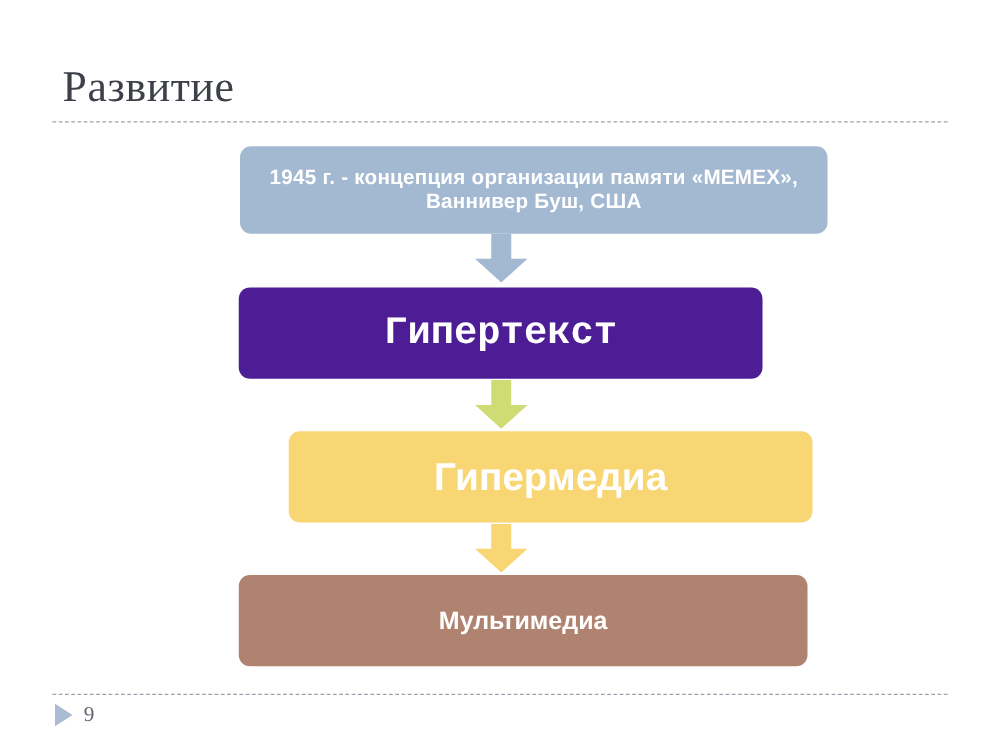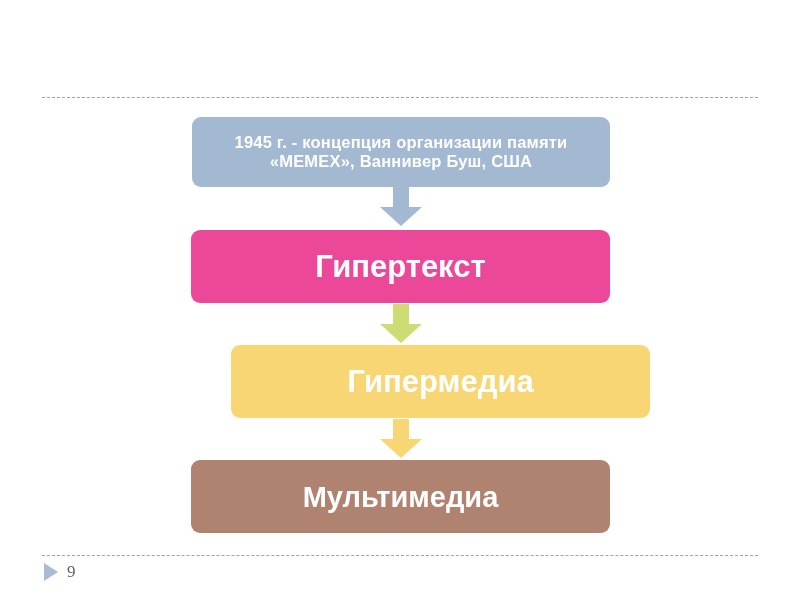--- a/index.html
+++ b/index.html
@@ -62,21 +62,21 @@
     justify-content: center;
     text-align: center;
     color: #ffffff;
     font-weight: bold;
     padding: 4px 14px;
   }
 
   .node-memex {
     left: 192px;
     top: 7px;
-    width: 418px;
+    width: 470px;
     height: 70px;
     font-size: 16.5px;
     line-height: 19px;
     letter-spacing: 0.2px;
   }
   .node-hypertext {
     left: 191px;
     top: 120px;
     width: 419px;
     height: 73px;
@@ -87,23 +87,23 @@
     left: 191px;
     top: 235px;
     width: 419px;
     height: 73px;
     font-size: 31px;
     line-height: 34px;
   }
   .node-multimedia {
     left: 191px;
     top: 350px;
-    width: 419px;
+    width: 455px;
     height: 73px;
-    font-size: 29px;
+    font-size: 20px;
     line-height: 34px;
     text-align: right;
   }
 
   
   .arrow {
     position: absolute;
     width: 44px;
     height: 40px;
     left: 379px;
@@ -134,36 +134,37 @@
     font-size: 17px;
     color: #5d626b;
     line-height: 18px;
   }
 </style>
 </head>
 <body>
 
 <div class="slide">
 
+  <div class="slide-title">Развитие</div>
 
   <div class="rule rule-top"></div>
 
   <div class="flow">
 
     <div class="node node-memex" style="background:#a3b8d1;">
       <span>1945 г. - концепция организации памяти «MEMEX», Ваннивер Буш, США</span>
     </div>
 
     <div class="arrow arrow-1">
       <svg viewBox="0 0 44 40" xmlns="http://www.w3.org/2000/svg" aria-hidden="true">
         <polygon points="14,0 30,0 30,20 43,20 22,39 1,20 14,20" fill="#a3b8d1"></polygon>
       </svg>
     </div>
 
-    <div class="node node-hypertext" style="background:#ec4899;">
+    <div class="node node-hypertext" style="background:#4c1d95;font-family:Liberation Mono, monospace;">
       <span>Гипертекст</span>
     </div>
 
     <div class="arrow arrow-2">
       <svg viewBox="0 0 44 40" xmlns="http://www.w3.org/2000/svg" aria-hidden="true">
         <polygon points="14,0 30,0 30,20 43,20 22,39 1,20 14,20" fill="#cfdc74"></polygon>
       </svg>
     </div>
 
     <div class="node node-hypermedia" style="background:#f8d673;margin-left:40px;">

